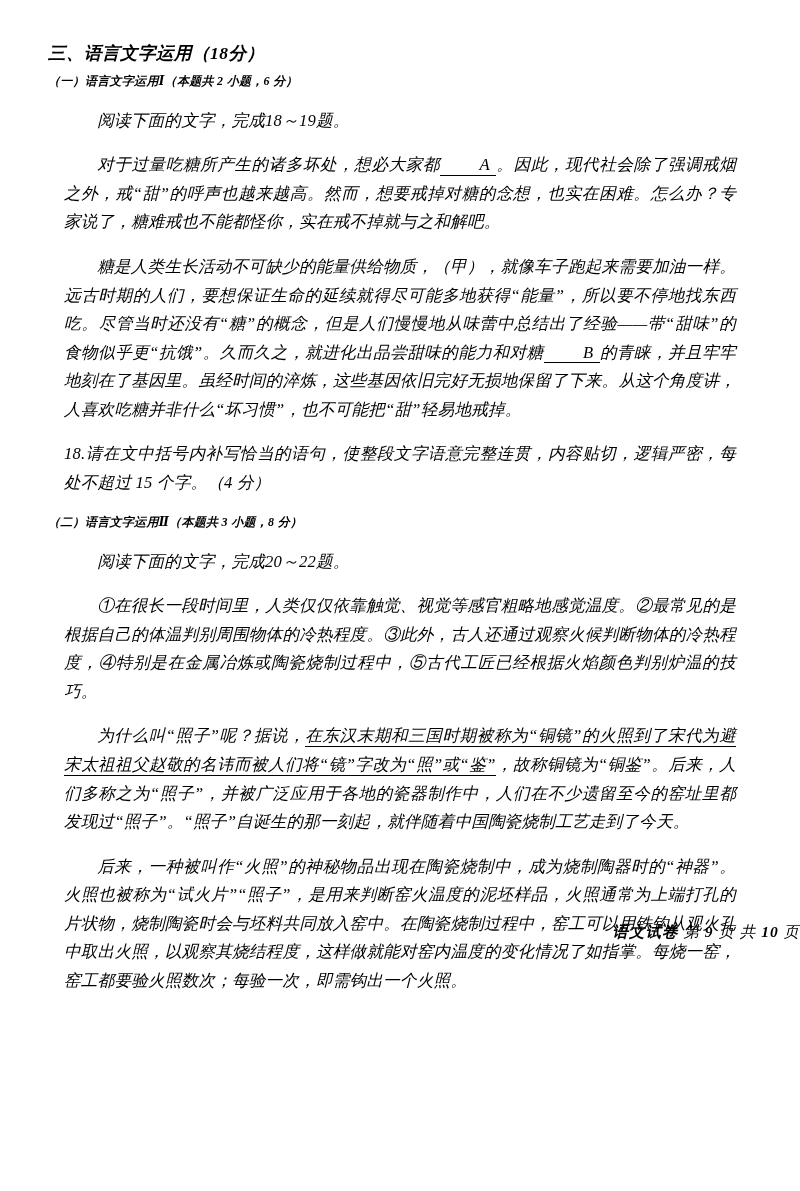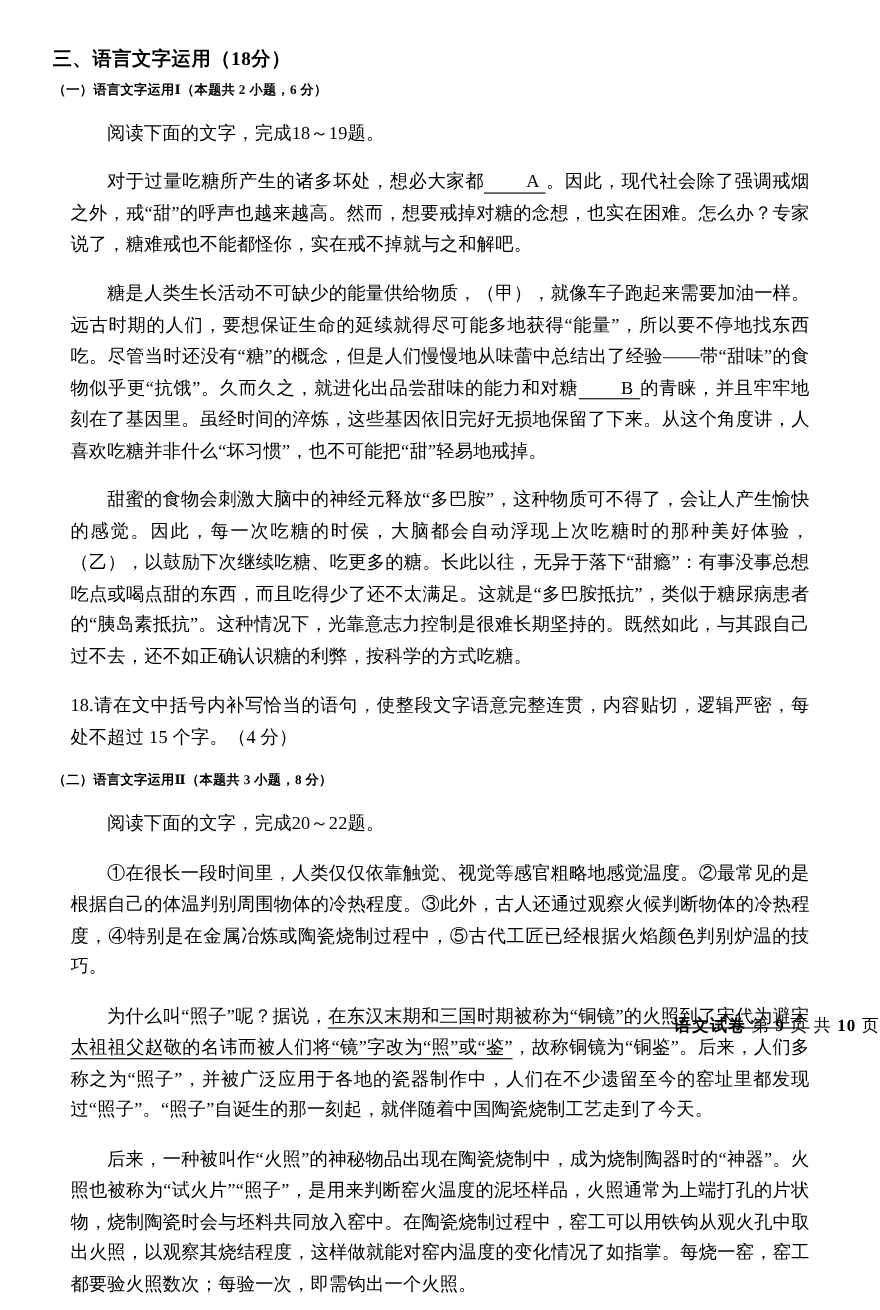--- a/index.html
+++ b/index.html
@@ -13,20 +13,21 @@
     font-family: "Liberation Serif", "DejaVu Serif", serif;
     color: #000000;
     position: relative;
   }
   .page {
     width: 800px;
     height: 977px;
     box-sizing: border-box;
     padding: 40px 48px 20px 48px;
     position: relative;
+    font-style: italic;
   }
   .sec-title {
     font-size: 17.5px;
     font-weight: bold;
     letter-spacing: 0.5px;
     margin: 0 0 6px 0;
     line-height: 1.5;
   }
   .sub-title {
     font-size: 12px;
@@ -84,21 +85,20 @@
   <p class="body indent">阅读下面的文字，完成18～19题。</p>
 
   <p class="body indent">
     <span>对于过量吃糖所产生的诸多坏处，想必大家都</span><span class="blank-u">A</span><span>。因此，现代社会除了强调戒烟之外，戒“甜”的呼声也越来越高。然而，想要戒掉对糖的念想，也实在困难。怎么办？专家说了，糖难戒也不能都怪你，实在戒不掉就与之和解吧。</span>
   </p>
 
   <p class="body indent">
     <span>糖是人类生长活动不可缺少的能量供给物质，（甲），就像车子跑起来需要加油一样。远古时期的人们，要想保证生命的延续就得尽可能多地获得“能量”，所以要不停地找东西吃。尽管当时还没有“糖”的概念，但是人们慢慢地从味蕾中总结出了经验——带“甜味”的食物似乎更“抗饿”。久而久之，就进化出品尝甜味的能力和对糖</span><span class="blank-u">B</span><span>的青睐，并且牢牢地刻在了基因里。虽经时间的淬炼，这些基因依旧完好无损地保留了下来。从这个角度讲，人喜欢吃糖并非什么“坏习惯”，也不可能把“甜”轻易地戒掉。</span>
   </p>
 
-  <p class="body indent">甜蜜的食物会刺激大脑中的神经元释放“多巴胺”，这种物质可不得了，会让人产生愉快的感觉。因此，每一次吃糖的时侯，大脑都会自动浮现上次吃糖时的那种美好体验，（乙），以鼓励下次继续吃糖、吃更多的糖。长此以往，无异于落下“甜瘾”：有事没事总想吃点或喝点甜的东西，而且吃得少了还不太满足。这就是“多巴胺抵抗”，类似于糖尿病患者的“胰岛素抵抗”。这种情况下，光靠意志力控制是很难长期坚持的。既然如此，与其跟自己过不去，还不如正确认识糖的利弊，按科学的方式吃糖。</p>
 
 
   <p class="body noindent">18.请在文中括号内补写恰当的语句，使整段文字语意完整连贯，内容贴切，逻辑严密，每处不超过 15 个字。（4 分）</p>
 
   <div class="sub-title">（二）语言文字运用Ⅱ（本题共 3 小题，8 分）</div>
 
   <p class="body indent">阅读下面的文字，完成20～22题。</p>
 
   <p class="body indent">①在很长一段时间里，人类仅仅依靠触觉、视觉等感官粗略地感觉温度。②最常见的是根据自己的体温判别周围物体的冷热程度。③此外，古人还通过观察火候判断物体的冷热程度，④特别是在金属冶炼或陶瓷烧制过程中，⑤古代工匠已经根据火焰颜色判别炉温的技巧。</p>
 

